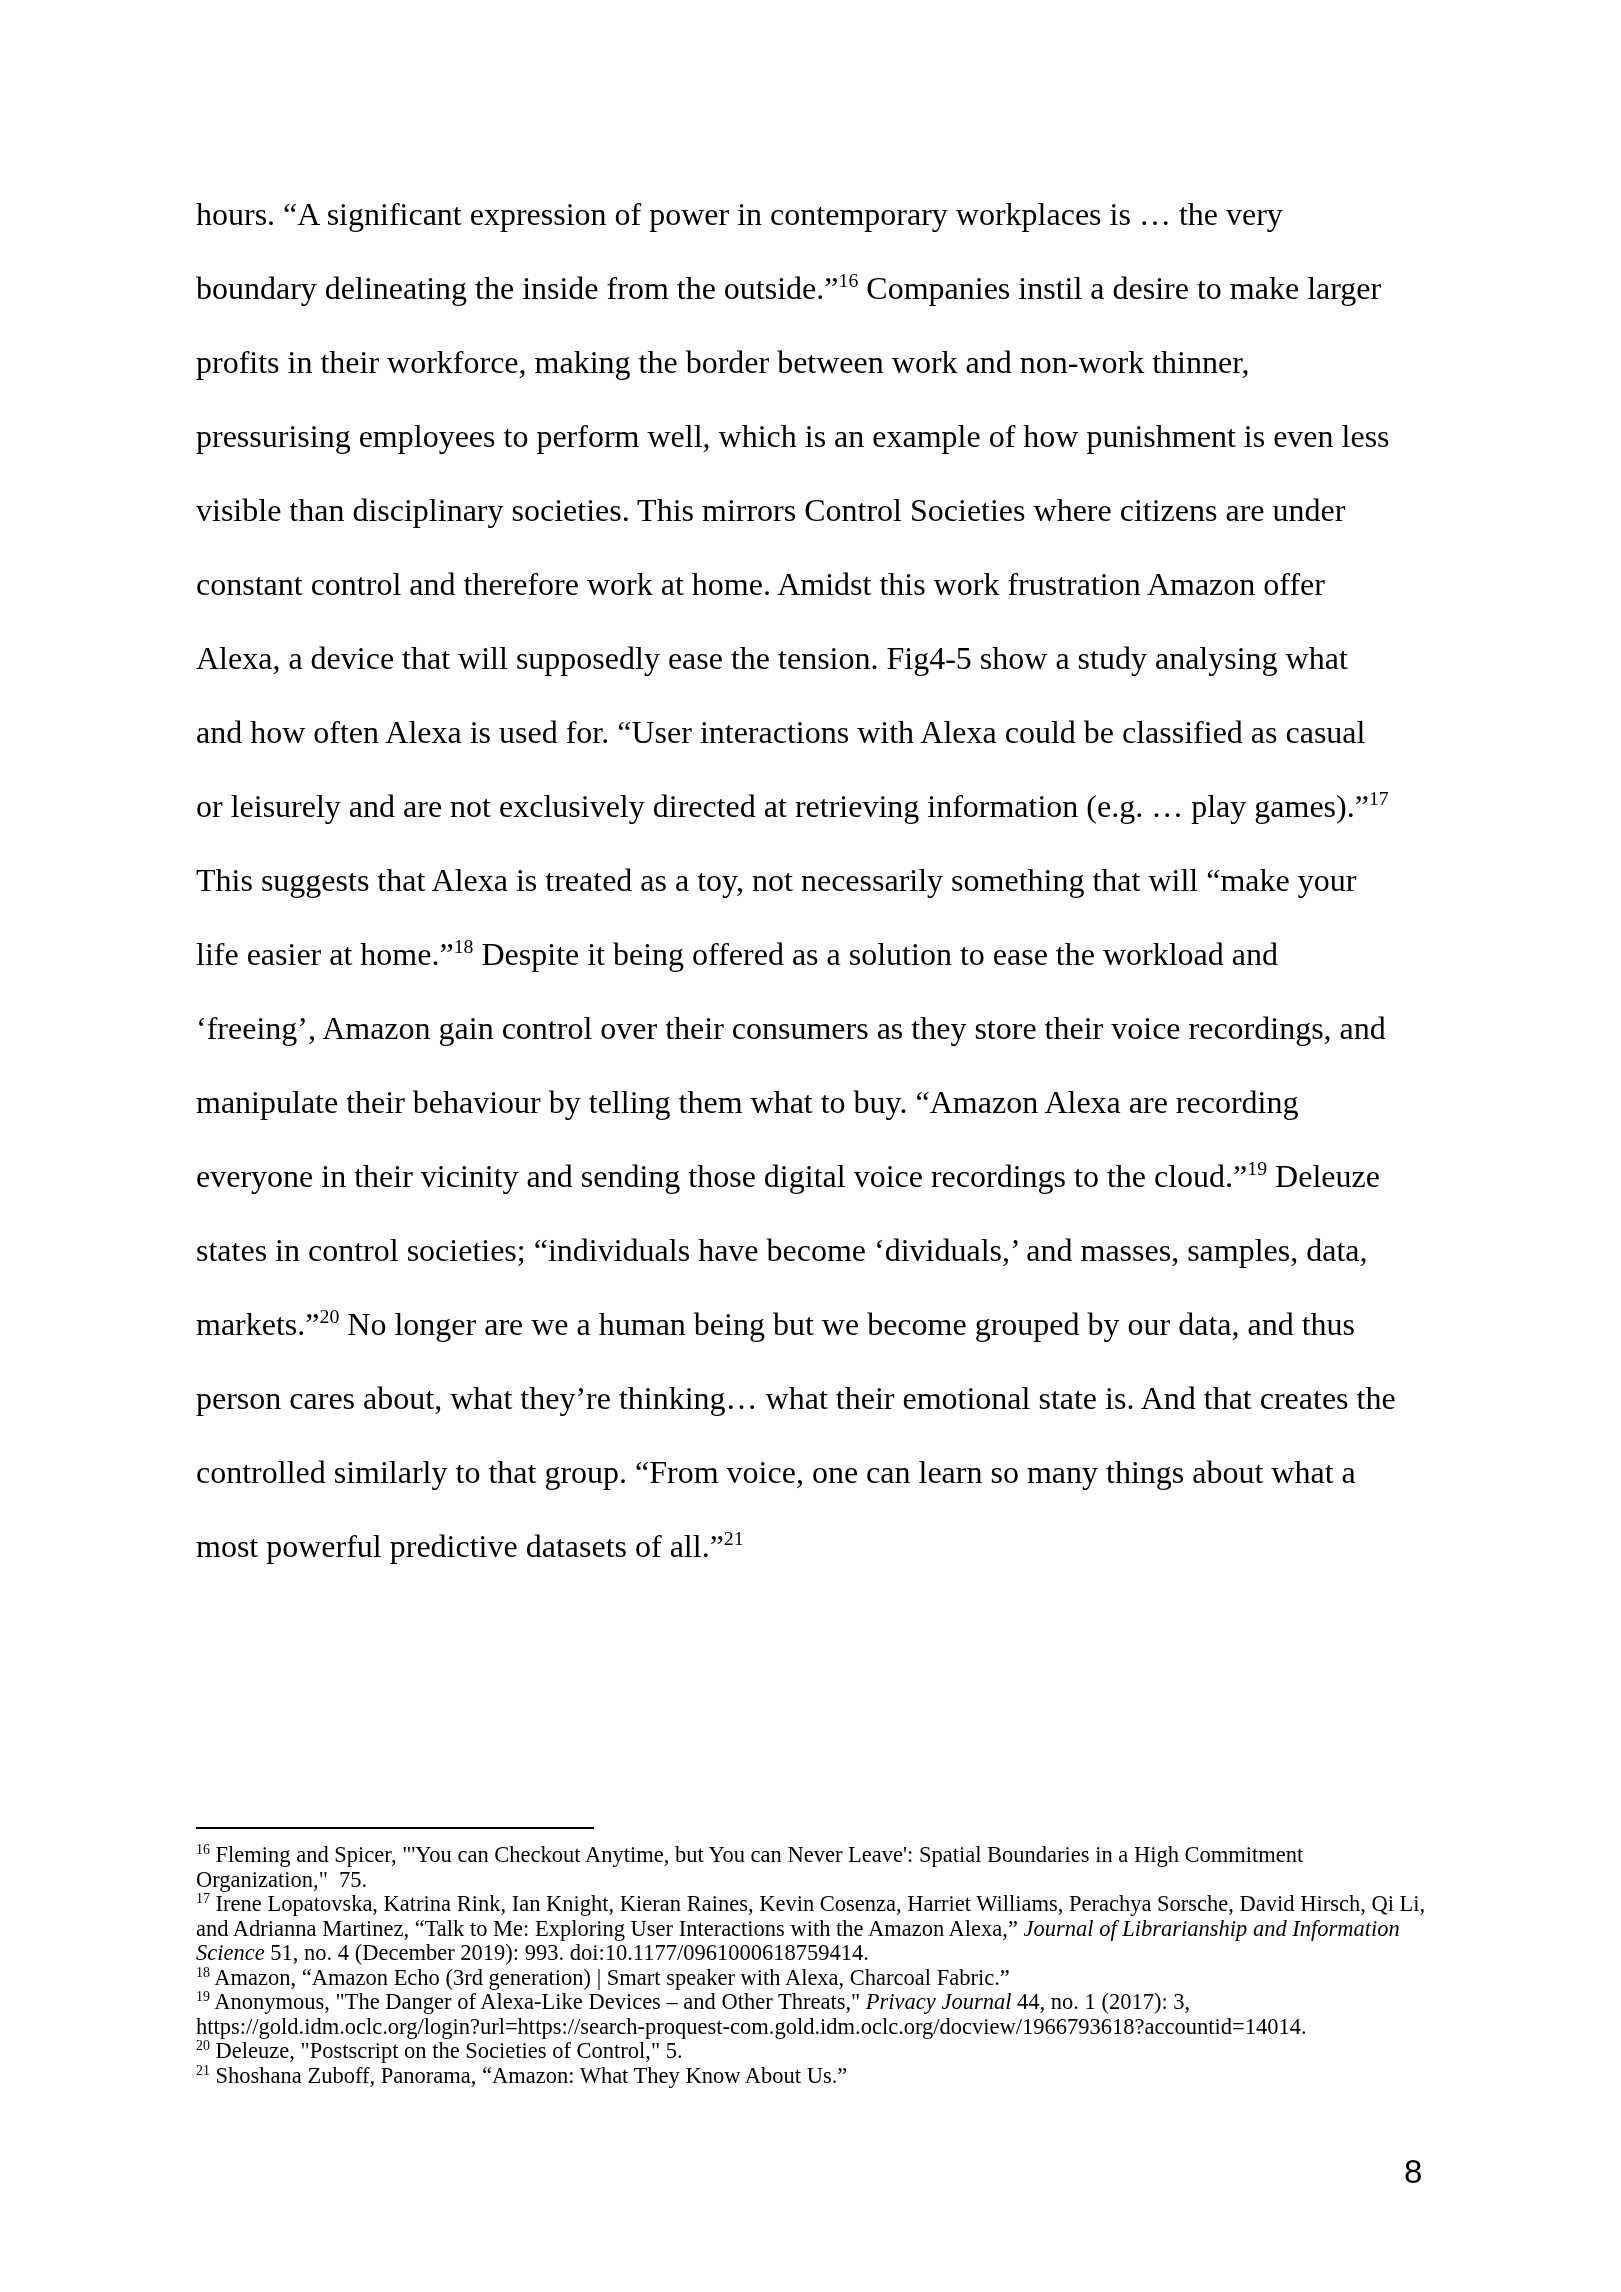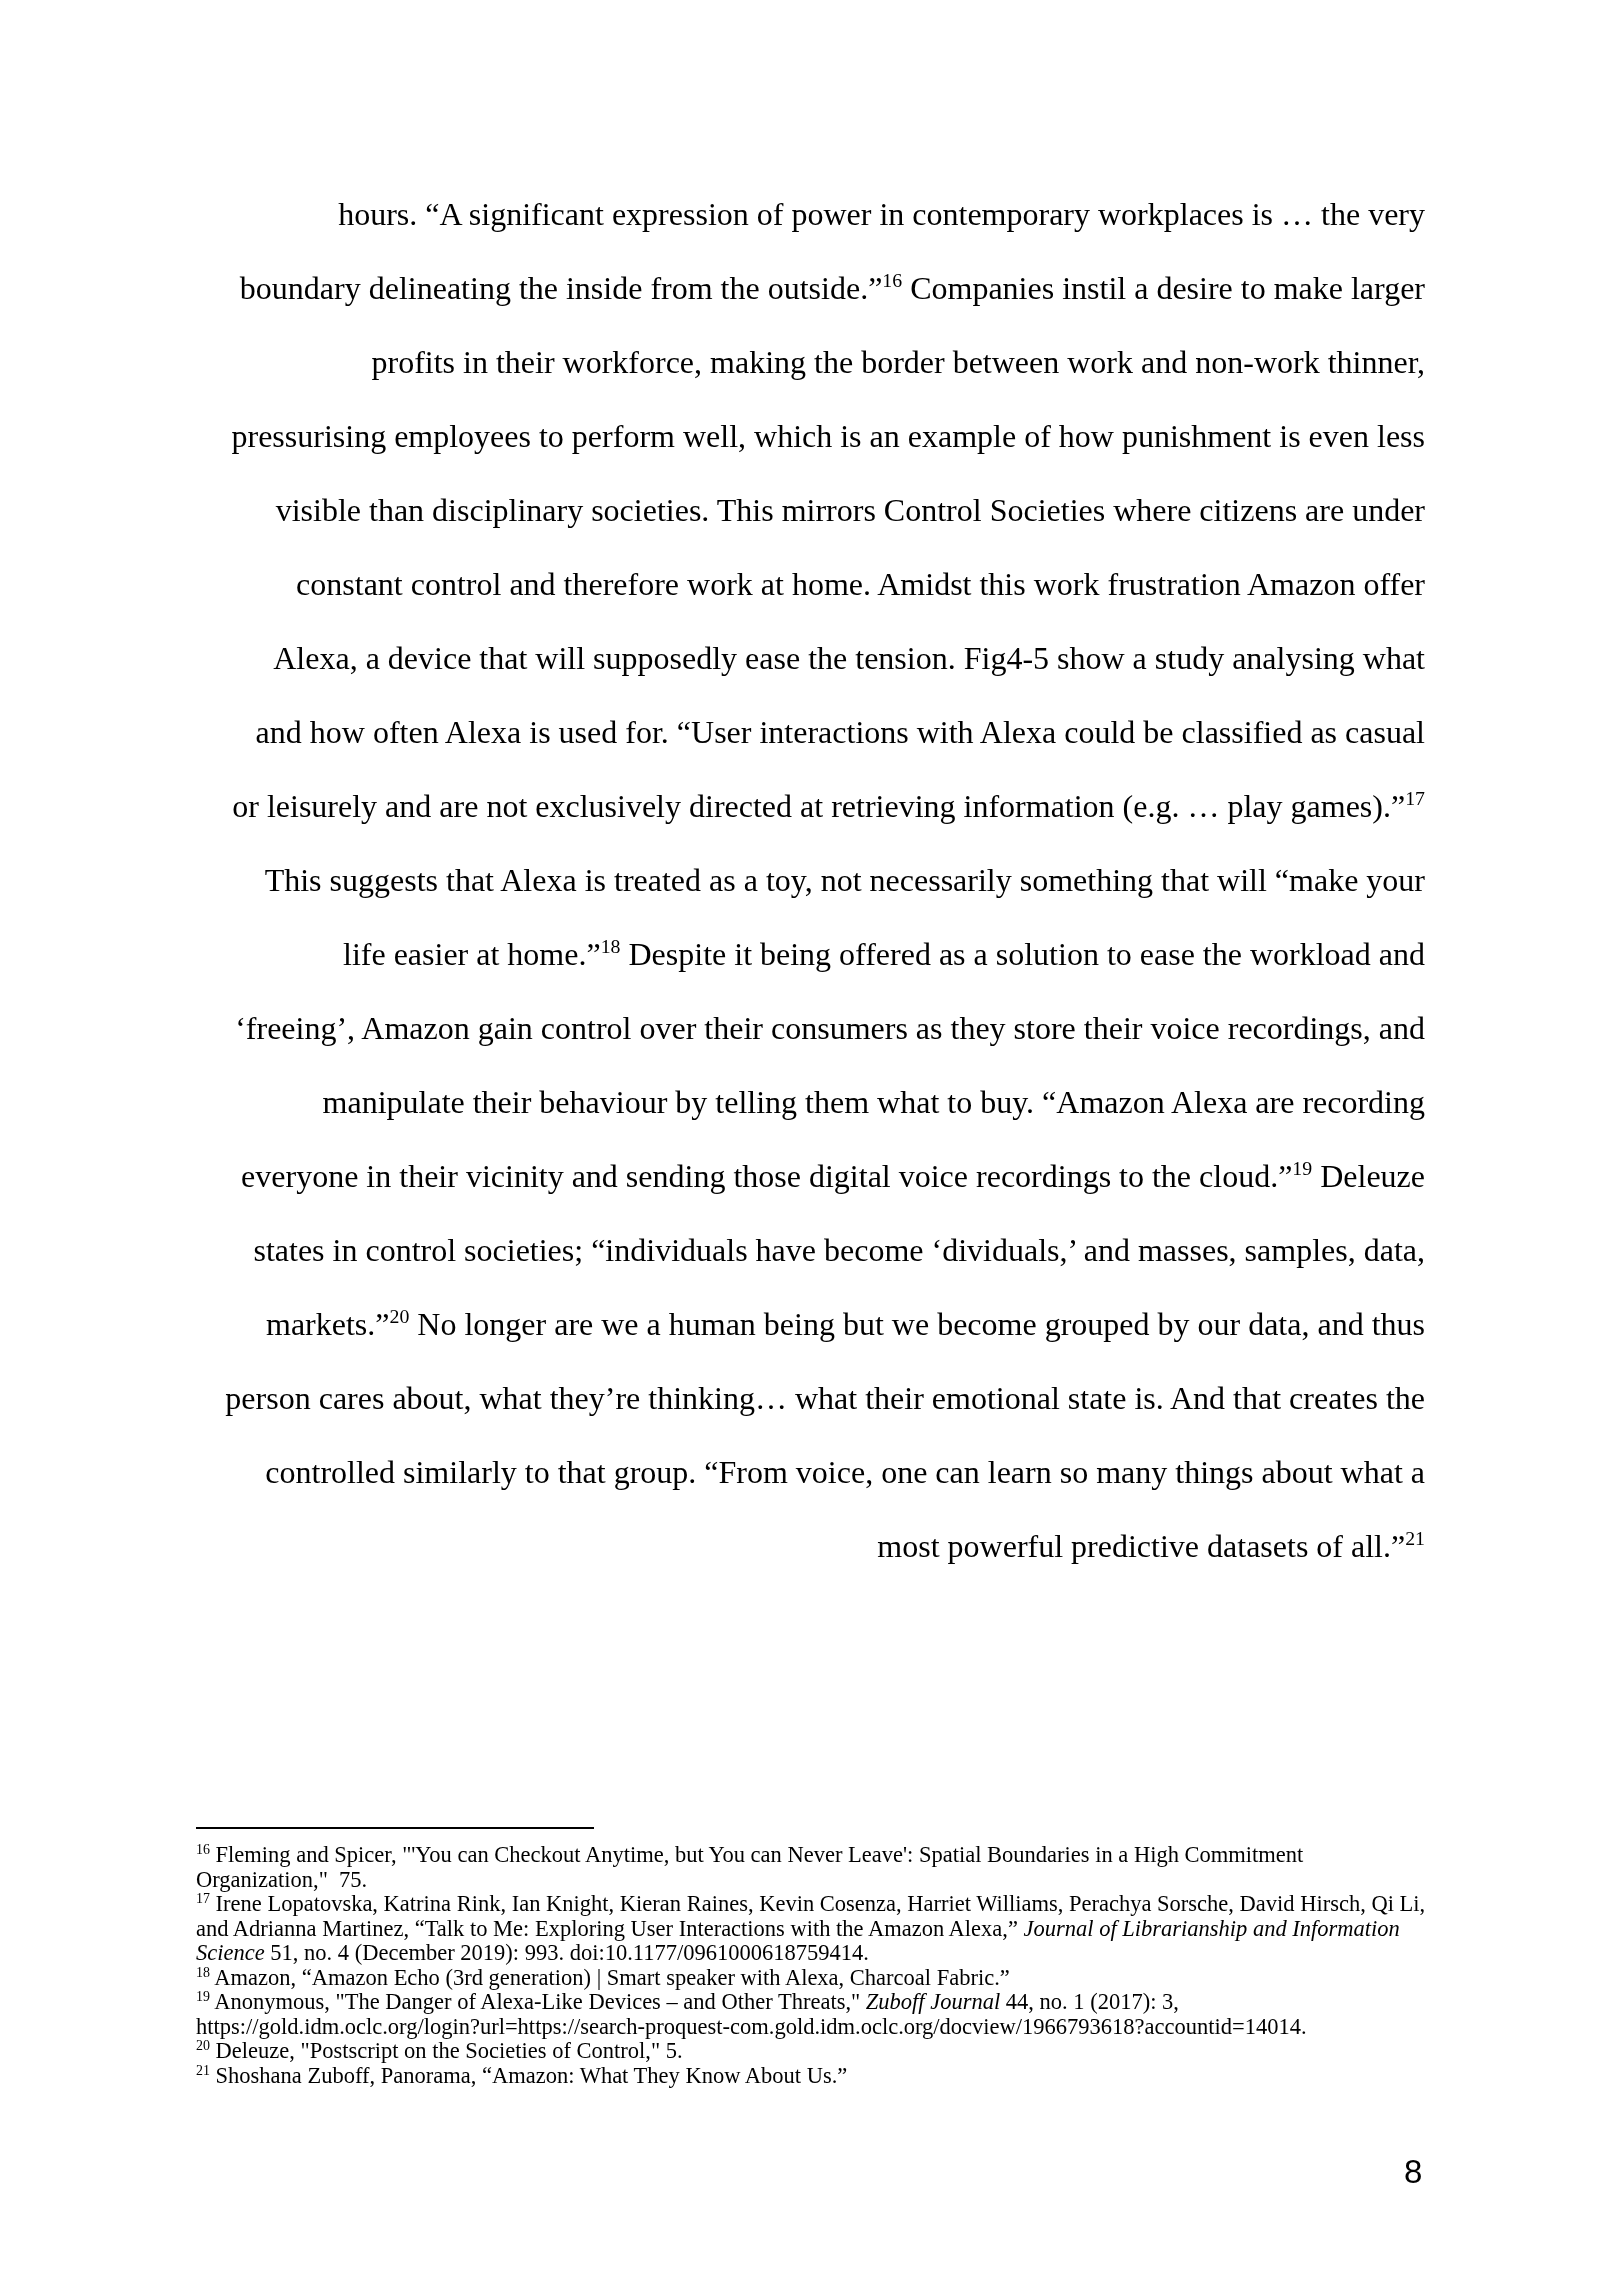--- a/index.html
+++ b/index.html
@@ -17,21 +17,20 @@
     position: absolute;
     left: 196px;
     top: 177px;
     width: 1229px;
     font-size: 32px;
   }
   .body-line {
     height: 74px;
     line-height: 74px;
     white-space: pre;
-    text-align: right;
   }
   sup {
     font-size: 0.62em;
     line-height: 0;
     vertical-align: super;
   }
   .footnote-separator {
     position: absolute;
     left: 196px;
     top: 1827px;
@@ -89,21 +88,21 @@
 
   <div class="footnote-separator"></div>
 
   <div class="footnotes">
       <div class="footnote-line"><sup>16</sup><span> Fleming and Spicer, "'You can Checkout Anytime, but You can Never Leave': Spatial Boundaries in a High Commitment</span></div>
       <div class="footnote-line"><span>Organization,"  75.</span></div>
       <div class="footnote-line"><sup>17</sup><span> Irene Lopatovska, Katrina Rink, Ian Knight, Kieran Raines, Kevin Cosenza, Harriet Williams, Perachya Sorsche, David Hirsch, Qi Li,</span></div>
       <div class="footnote-line"><span>and Adrianna Martinez, “Talk to Me: Exploring User Interactions with the Amazon Alexa,” </span><i>Journal of Librarianship and Information</i></div>
       <div class="footnote-line"><i>Science</i><span> 51, no. 4 (December 2019): 993. doi:10.1177/0961000618759414.</span></div>
       <div class="footnote-line"><sup>18</sup><span> Amazon, “Amazon Echo (3rd generation) | Smart speaker with Alexa, Charcoal Fabric.”</span></div>
-      <div class="footnote-line"><sup>19</sup><span> Anonymous, "The Danger of Alexa-Like Devices – and Other Threats," </span><i>Zuboff Journal</i><span> 44, no. 1 (2017): 3,</span></div>
+      <div class="footnote-line"><sup>19</sup><span> Anonymous, "The Danger of Alexa-Like Devices – and Other Threats," </span><i>Privacy Journal</i><span> 44, no. 1 (2017): 3,</span></div>
       <div class="footnote-line"><span>https://gold.idm.oclc.org/login?url=https://search-proquest-com.gold.idm.oclc.org/docview/1966793618?accountid=14014.</span></div>
       <div class="footnote-line"><sup>20</sup><span> Deleuze, "Postscript on the Societies of Control," 5.</span></div>
       <div class="footnote-line"><sup>21</sup><span> Shoshana Zuboff, Panorama, “Amazon: What They Know About Us.”</span></div>
     </div>
 
   <div class="page-number">8</div>
 </div>
 
 
 </body></html>

